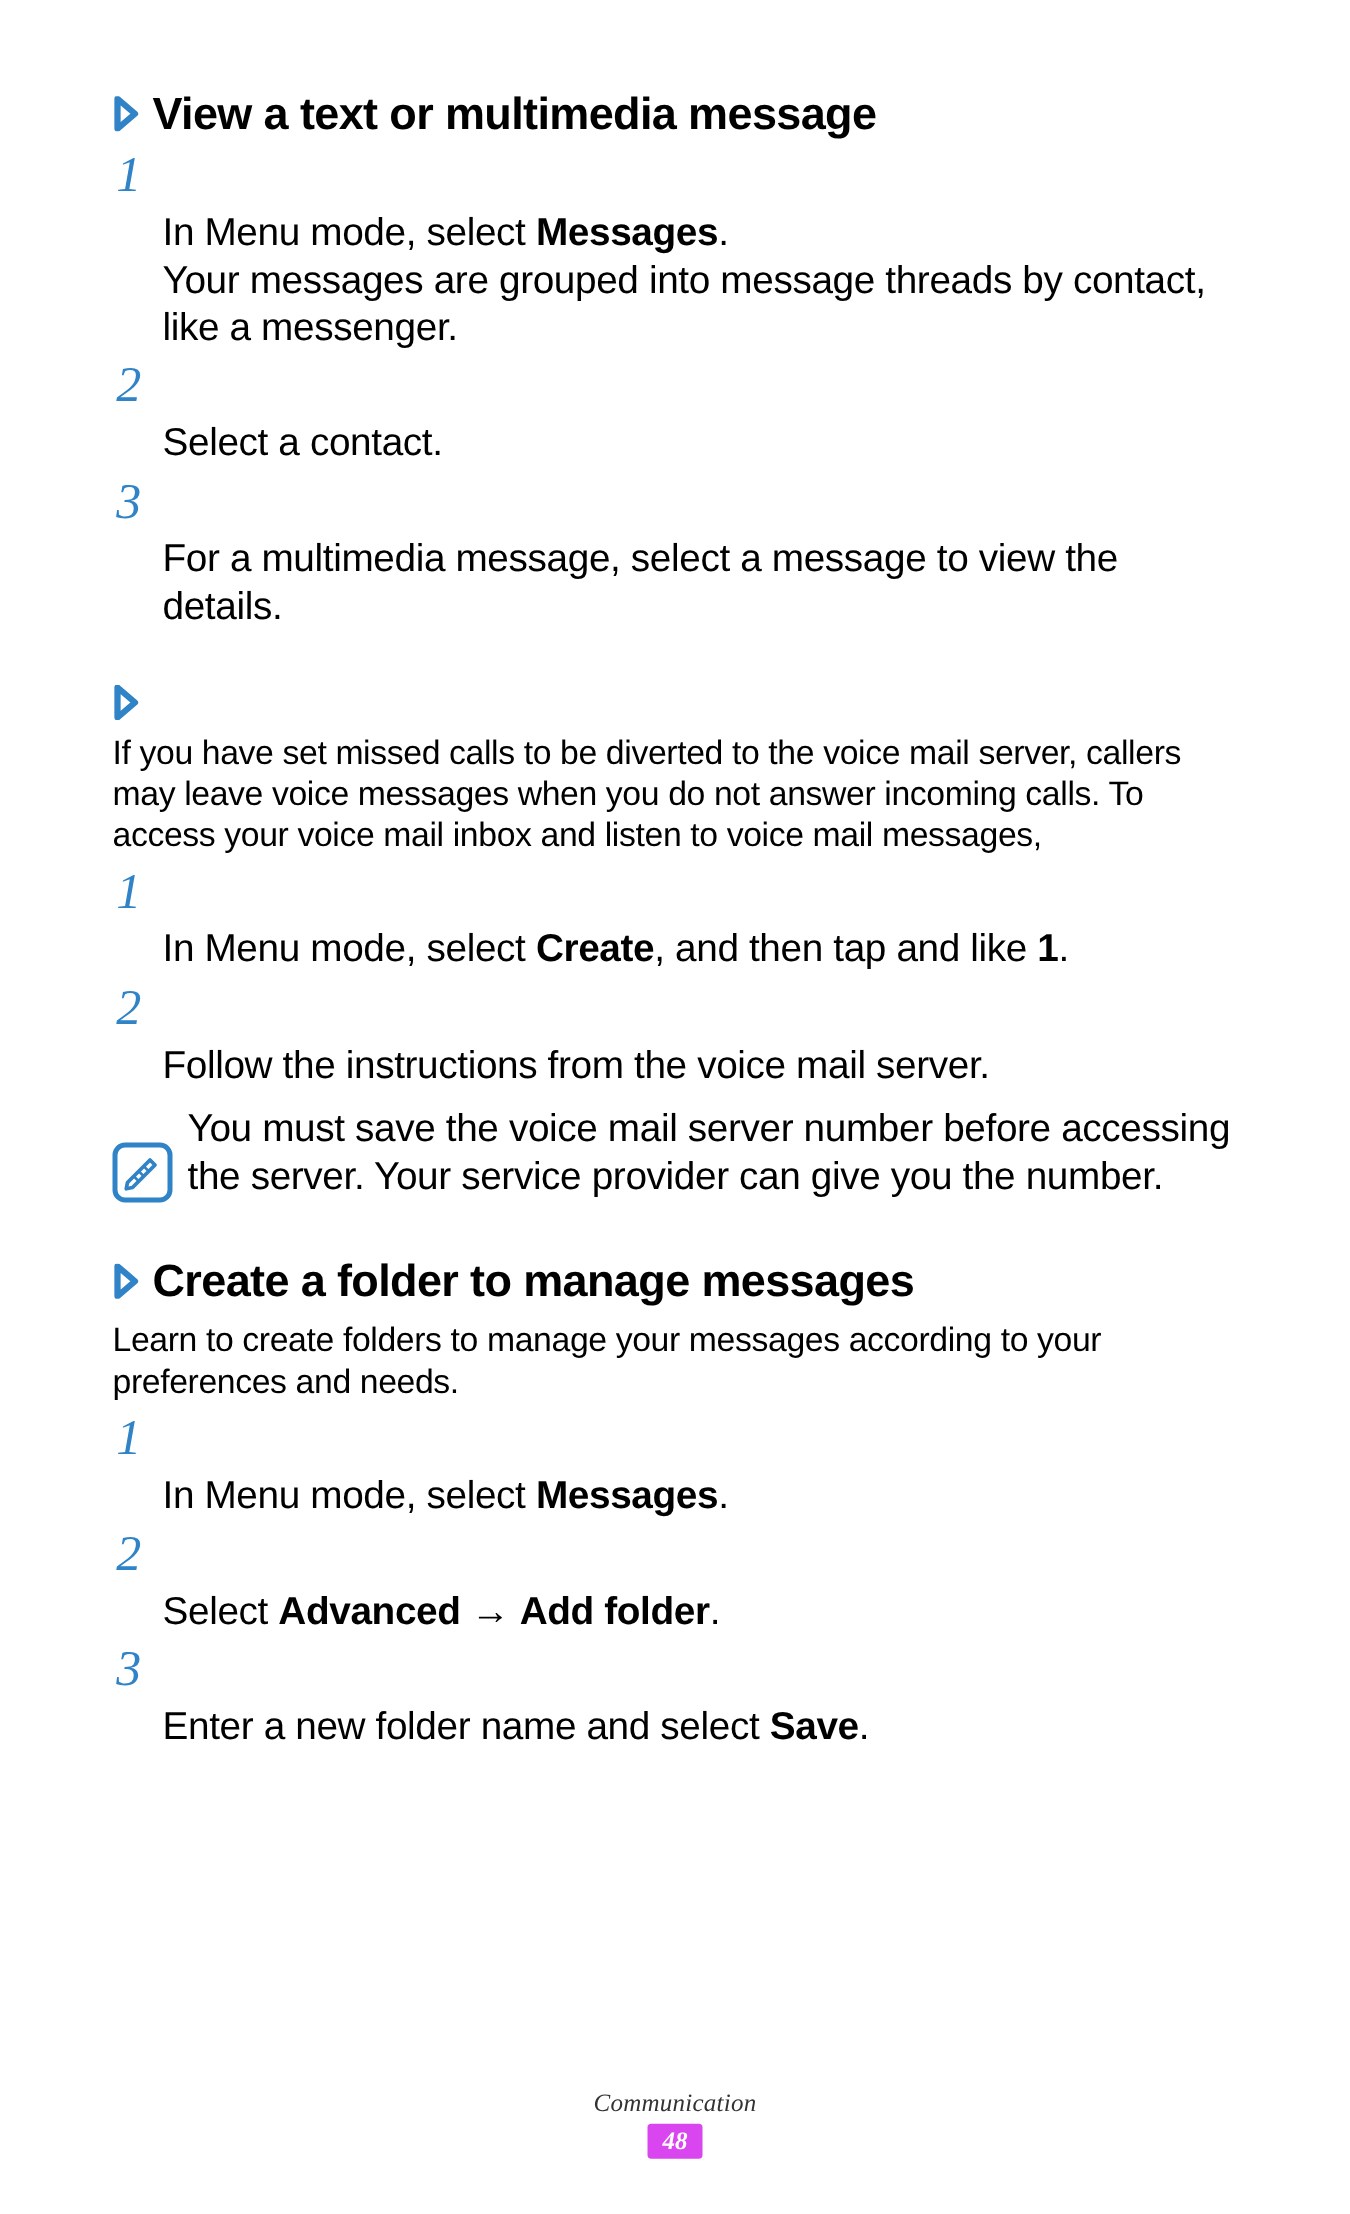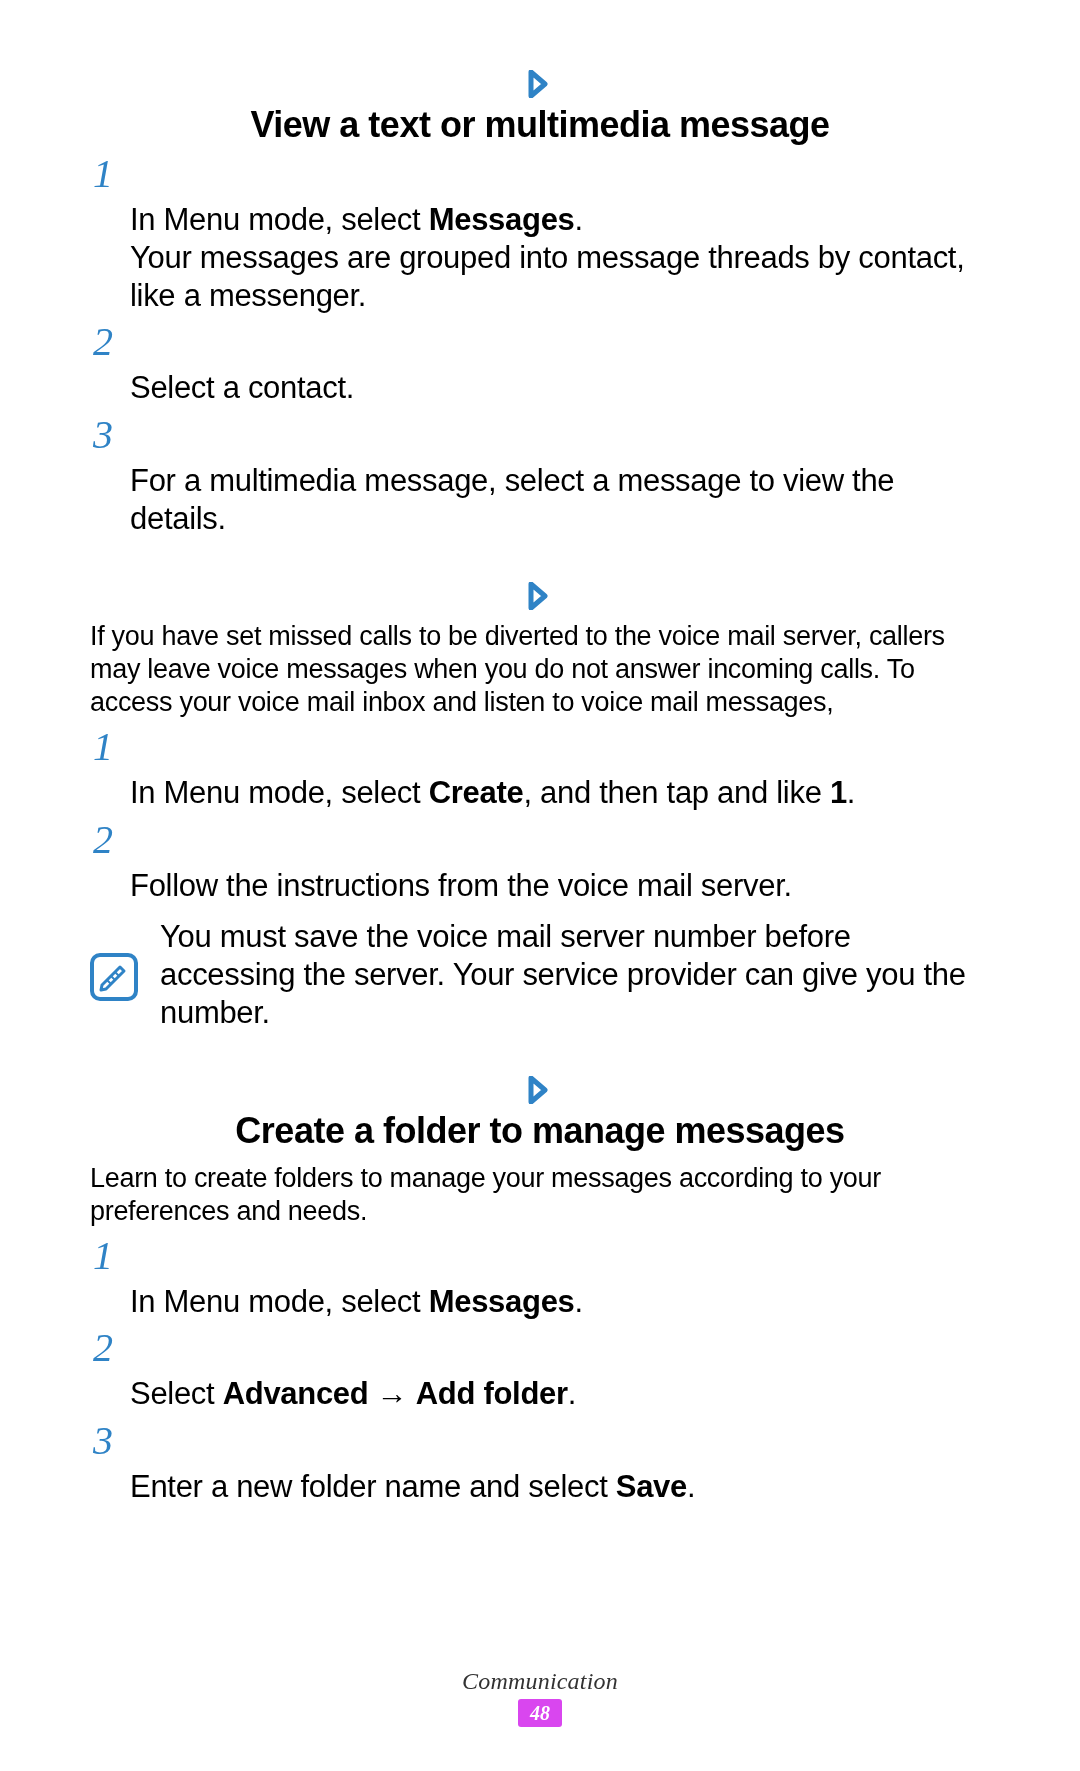--- a/index.html
+++ b/index.html
@@ -12,21 +12,20 @@
   }
   .section-heading {
     display: flex;
     align-items: center;
     gap: 6px;
     font-size: 36px;
     font-weight: 700;
     margin-top: 44px;
     margin-bottom: 10px;
     letter-spacing: -0.5px;
-    flex-direction: column;
   }
   .section-heading:first-child { margin-top: 0; }
   .chevron {
     display: inline-flex;
     width: 26px;
     height: 28px;
   }
   .chevron svg { width: 100%; height: 100%; display: block; }
   .body-text {
     font-size: 27px;
@@ -57,22 +56,22 @@
     flex: 1;
     font-size: 31px;
     line-height: 1.22;
     letter-spacing: -0.3px;
     margin-top: 45px;
   }
   .step-body .line { display: block; }
   .bold { font-weight: 700; }
   .note {
     display: flex;
-    align-items: center;
-    gap: 22px;
+    align-items: flex-end;
+    gap: 12px;
     margin-top: 14px;
     margin-bottom: 4px;
   }
   .note-icon {
     width: 48px;
     height: 48px;
     border: 4px solid #2f83c6;
     border-radius: 10px;
     display: flex;
     align-items: center;
@@ -91,21 +90,21 @@
   .footer {
     position: absolute;
     bottom: 44px;
     left: 0;
     width: 100%;
     text-align: center;
   }
   .footer-label {
     font-style: italic;
     font-family: Georgia, "Times New Roman", serif;
-    font-size: 24px;
+    font-size: 20px;
     color: #333;
     letter-spacing: 0.2px;
   }
   .page-badge {
     margin: 4px auto 0 auto;
     width: 44px;
     height: 28px;
     background: #d946ef;
     border-radius: 3px;
     color: #fff;

